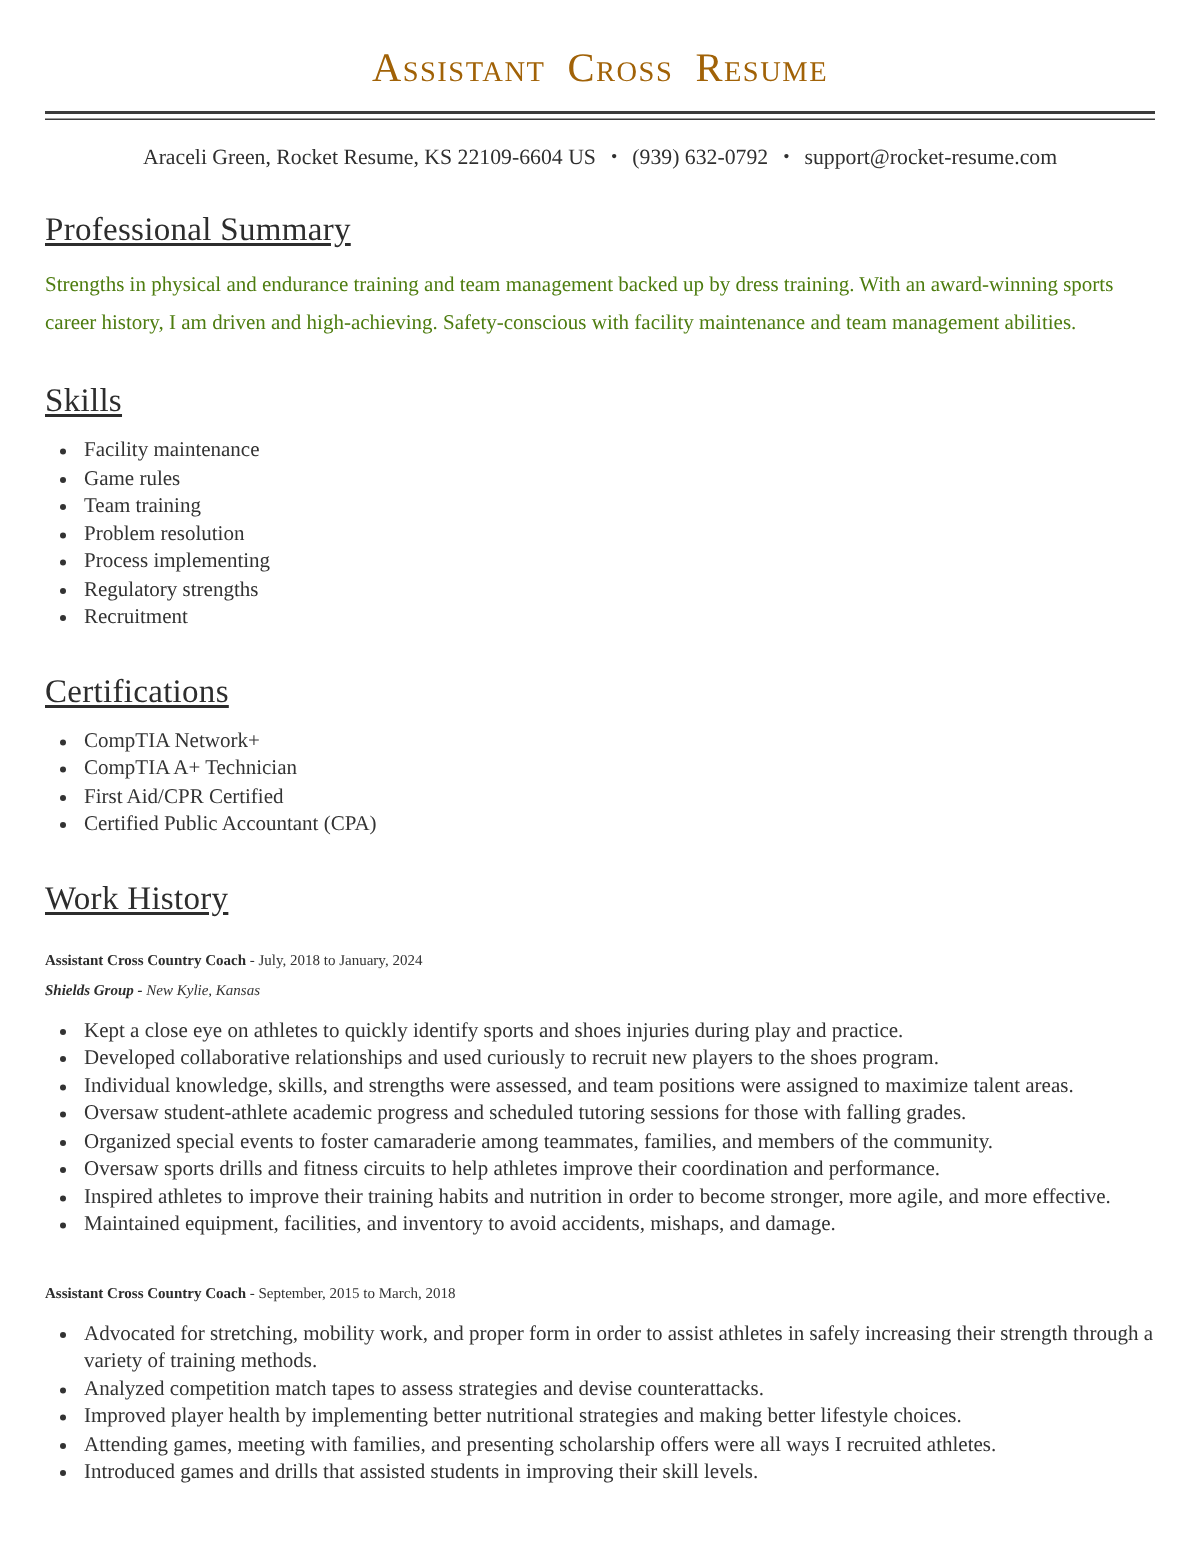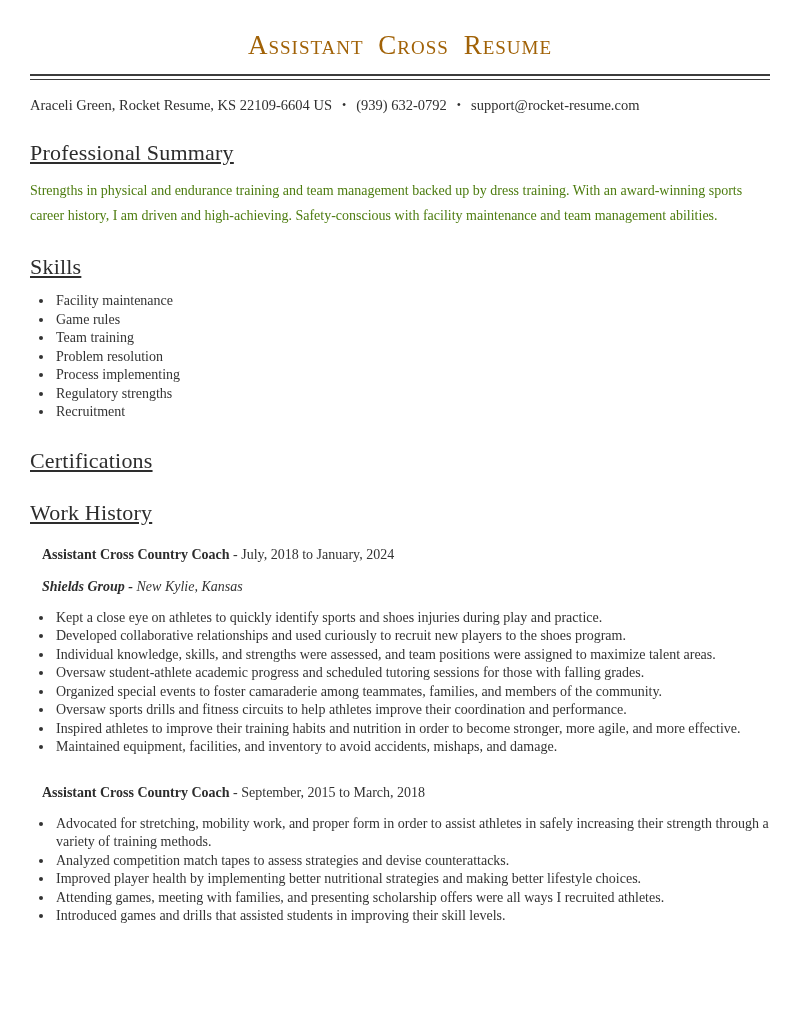--- a/index.html
+++ b/index.html
@@ -30,20 +30,21 @@
     color: #a16207;
   }
   .header-rule {
     margin-top: 13px;
     height: 3px;
     border-top: 2px solid #3c3c3c;
     border-bottom: 1px solid #3c3c3c;
   }
   .contact-line {
     margin-top: 17px;
+    text-align: center;
     font-size: 14.5px;
     color: #2f2f2f;
   }
   .contact-line .sep {
     display: inline-block;
     margin: 0 10px;
     font-size: 12px;
     vertical-align: 1px;
     color: #2f2f2f;
   }
@@ -80,22 +81,22 @@
   .skills-cols {
     display: grid;
     grid-template-columns: 1fr 1fr;
     column-gap: 0;
   }
 
   
   .job { margin-top: 19px; }
   .job + .job { margin-top: 26px; }
   .job-head, .job-co {
-    margin: 12px;
-    font-size: 14px;
+    margin: 0;
+    font-size: 10px;
     line-height: 20px;
     color: #333333;
   }
   .job-title { font-weight: bold; color: #2d2d2d; }
   .job-co { font-style: italic; }
   .job-company { font-weight: bold; color: #2d2d2d; }
   .job ul.bullet-list { margin-top: 8px; }
 </style>
 </head>
 <body>
@@ -125,20 +126,26 @@
           <li>Problem resolution</li>
           <li>Process implementing</li>
           <li>Regulatory strengths</li>
           <li>Recruitment</li>
         </ul>
     </div>
   </section>
 
   <section>
     <h2 class="section-heading">Certifications</h2>
+    <ul class="bullet-list">
+        <li>CompTIA Network+</li>
+        <li>CompTIA A+ Technician</li>
+        <li>First Aid/CPR Certified</li>
+        <li>Certified Public Accountant (CPA)</li>
+      </ul>
   </section>
 
   <section>
     <h2 class="section-heading">Work History</h2>
     <div>
         <article class="job">
           <p class="job-head"><span class="job-title">Assistant Cross Country Coach</span><span> - </span><span>July, 2018 to January, 2024</span></p>
           <p class="job-co"><span class="job-company">Shields Group</span><span class="job-company"> - </span><span>New Kylie, Kansas</span></p>
           <ul class="bullet-list">
             <li>Kept a close eye on athletes to quickly identify sports and shoes injuries during play and practice.</li>

